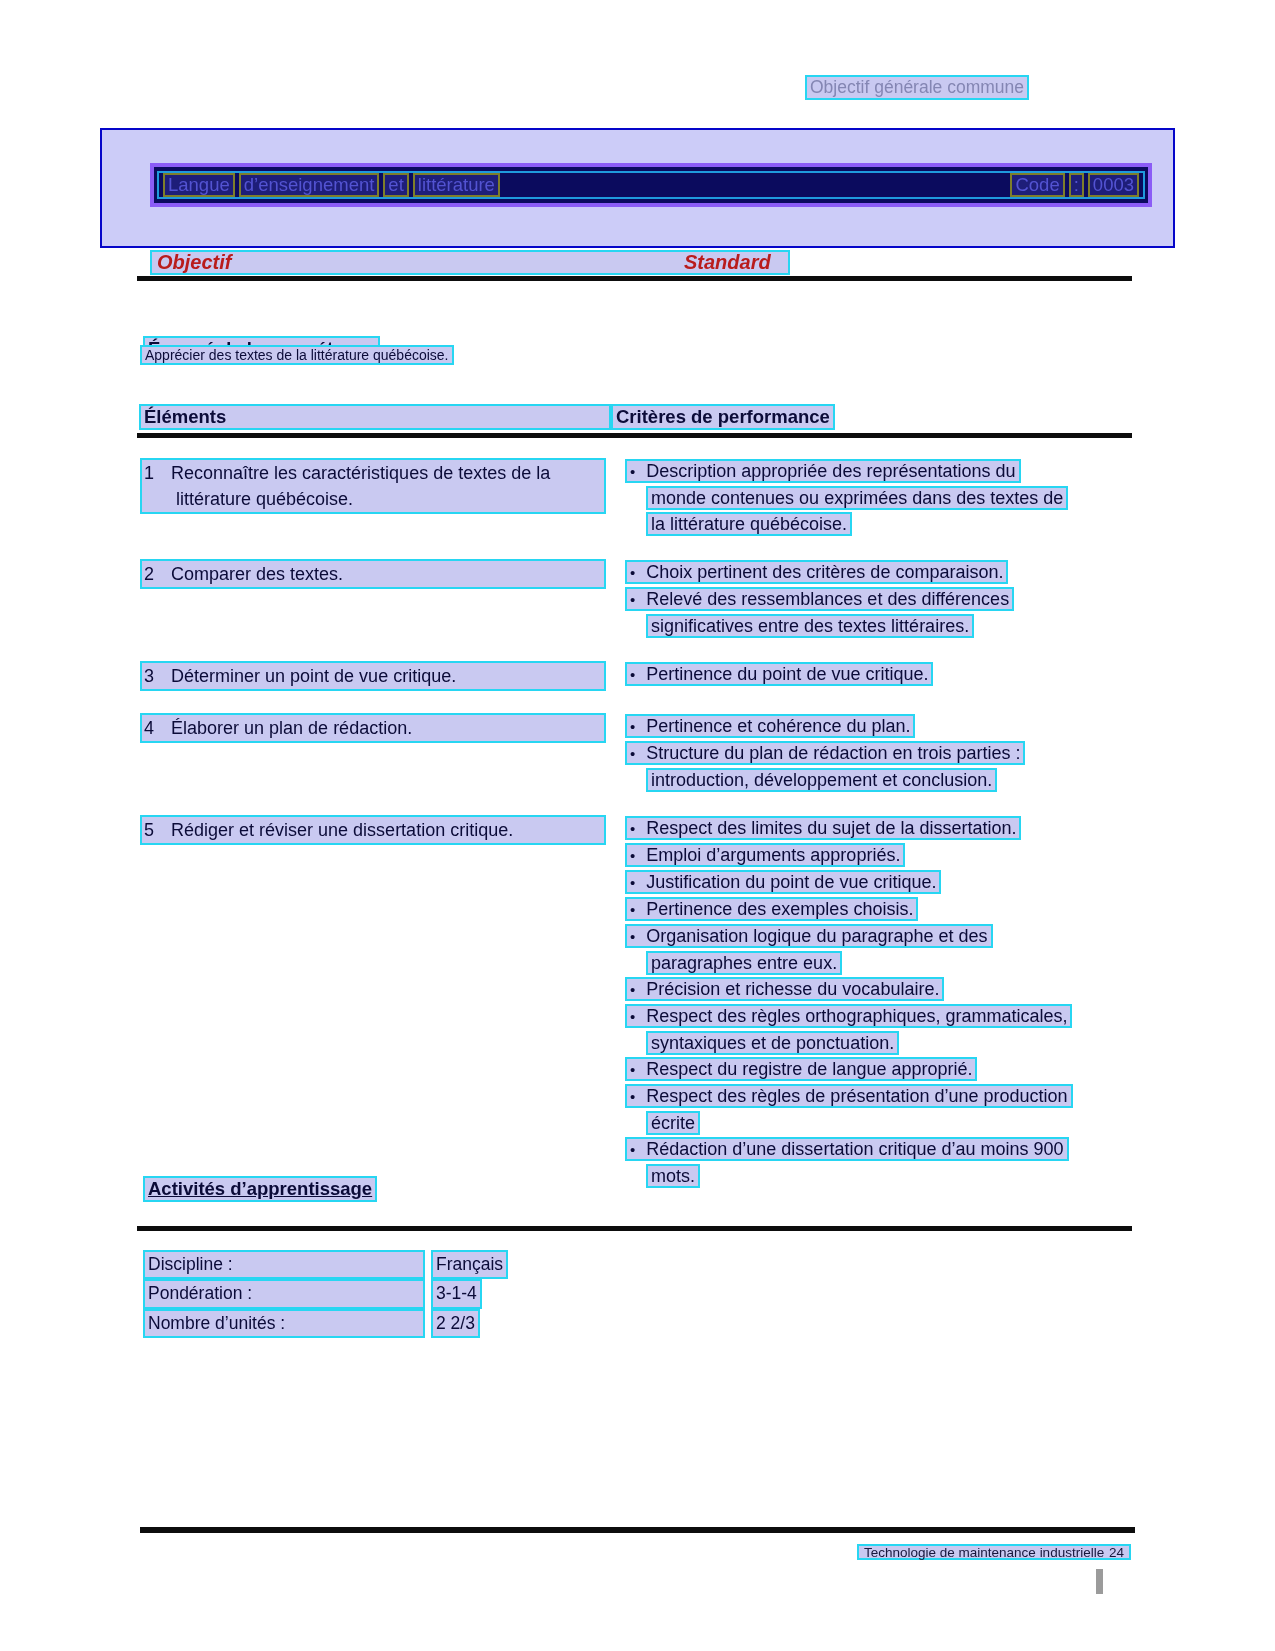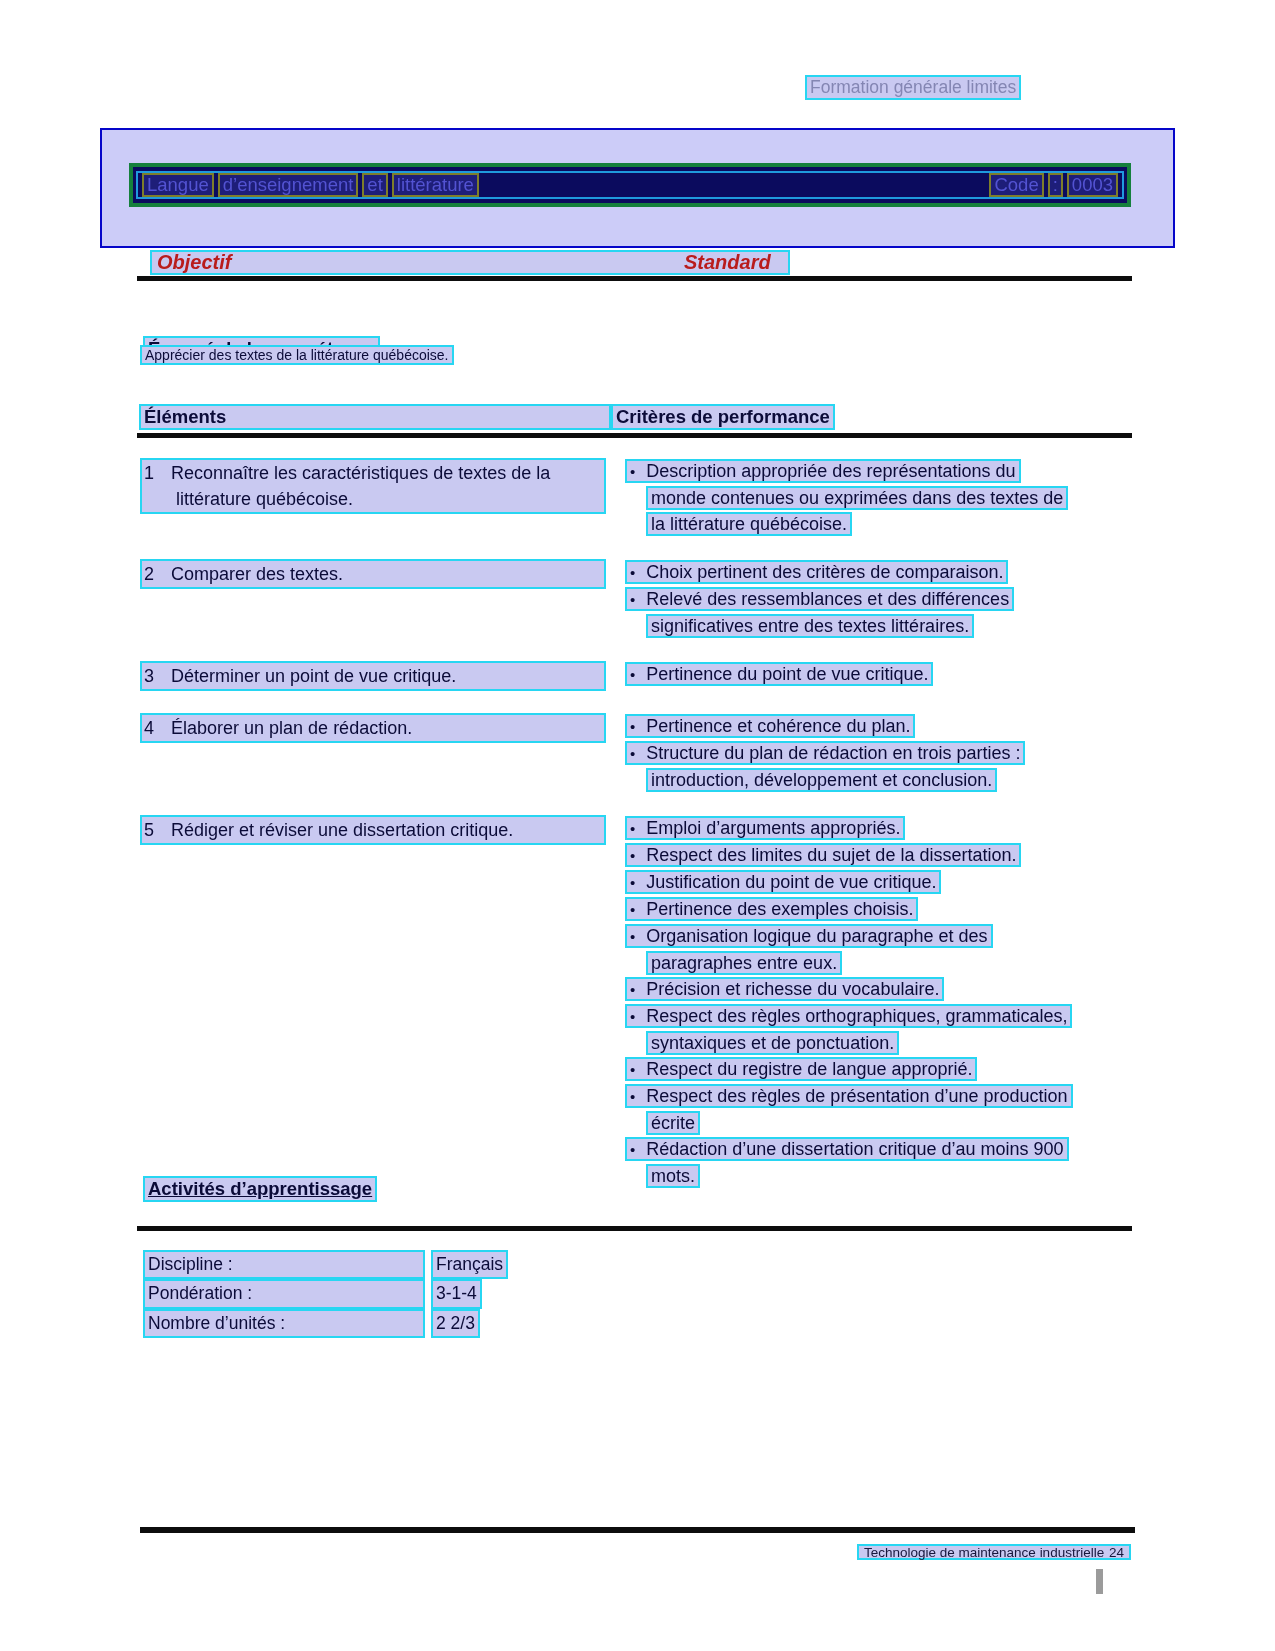--- a/index.html
+++ b/index.html
@@ -13,21 +13,21 @@
   .hl{
     background:#c9c9f1;border:2px solid #27d6f2;padding:0 3px;
     -webkit-box-decoration-break:clone;box-decoration-break:clone;
     box-sizing:border-box;
   }
   .nowrap{white-space:nowrap;display:inline-block;}
   
   .top-label{left:805px;top:75px;font-size:17.5px;color:#8486b3;}
   
   .banner{left:100px;top:128px;width:1075px;height:120px;background:#ccccf8;border:2px solid #0505c9;box-sizing:border-box;}
-  .navy-bar{position:absolute;left:27px;top:33px;width:1002px;height:44px;background:#0b0b5e;border:4px solid #15803d;box-sizing:border-box;}
+  .navy-bar{position:absolute;left:48px;top:33px;width:1002px;height:44px;background:#0b0b5e;border:4px solid #8b5cf6;box-sizing:border-box;}
   .line-box{position:absolute;left:3px;top:4px;right:3px;bottom:4px;border:2px solid #1f9ade;display:flex;align-items:center;justify-content:space-between;padding:0 2px;}
   .wordrow{display:flex;align-items:center;}
   .wbox{
     border:2px solid #7e7e2a;background:rgba(100,100,220,0.22);color:#5353d2;
     font-size:18.5px;line-height:20px;padding:0 3px;margin:0 2px;white-space:nowrap;
   }
   
   .band{left:150px;top:250px;width:640px;height:25px;background:#c9c9f1;border:2px solid #27d6f2;box-sizing:border-box;}
   .band .lbl{position:absolute;top:-1px;font-size:20px;font-weight:bold;font-style:italic;color:#b91c1c;}
   .band .lbl.obj{left:5px;}
@@ -51,21 +51,21 @@
   .info-row{white-space:nowrap;}
   .info-label{display:inline-block;width:282px;}
   .info-value{display:inline-block;margin-left:6px;}
   
   .footer-box{left:857px;top:1544px;width:274px;height:16px;display:flex;justify-content:space-between;align-items:center;font-size:13.5px;color:#17173c;padding:0 5px;}
   .gray-bar{left:1096px;top:1569px;width:7px;height:25px;background:#9b9b9b;}
 </style>
 </head>
 <body>
 
-<span class="abs hl nowrap top-label">Formation générale limites</span>
+<span class="abs hl nowrap top-label">Objectif générale commune</span>
 
 <div class="abs banner">
   <div class="navy-bar">
     <div class="line-box">
       <div class="wordrow">
 
       <span class="wbox">Langue</span>
           <span class="wbox">d’enseignement</span>
           <span class="wbox">et</span>
           <span class="wbox">littérature</span>
@@ -151,25 +151,25 @@
         </div>
     </div>
 
     <div class="row">
       <div class="el-cell">
         <span class="hl"><span class="rownum">5</span><span>Rédiger et réviser une dissertation critique.</span></span>
       </div>
       <div class="cr-cell">
 
           <div class="crit">
+            <span class="hl"><span class="bullet">•</span><span>Respect des limites du sujet de la dissertation.</span></span>
+          </div>
+
+          <div class="crit">
             <span class="hl"><span class="bullet">•</span><span>Emploi d’arguments appropriés.</span></span>
-          </div>
-
-          <div class="crit">
-            <span class="hl"><span class="bullet">•</span><span>Respect des limites du sujet de la dissertation.</span></span>
           </div>
 
           <div class="crit">
             <span class="hl"><span class="bullet">•</span><span>Justification du point de vue critique.</span></span>
           </div>
 
           <div class="crit">
             <span class="hl"><span class="bullet">•</span><span>Pertinence des exemples choisis.</span></span>
           </div>
 

